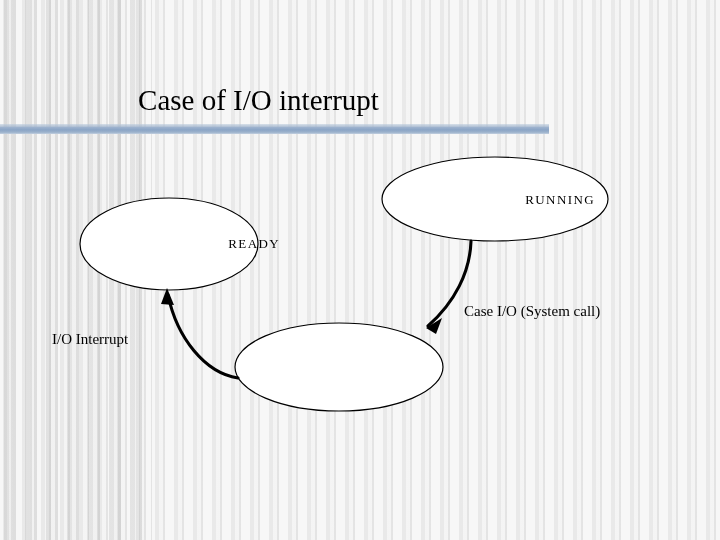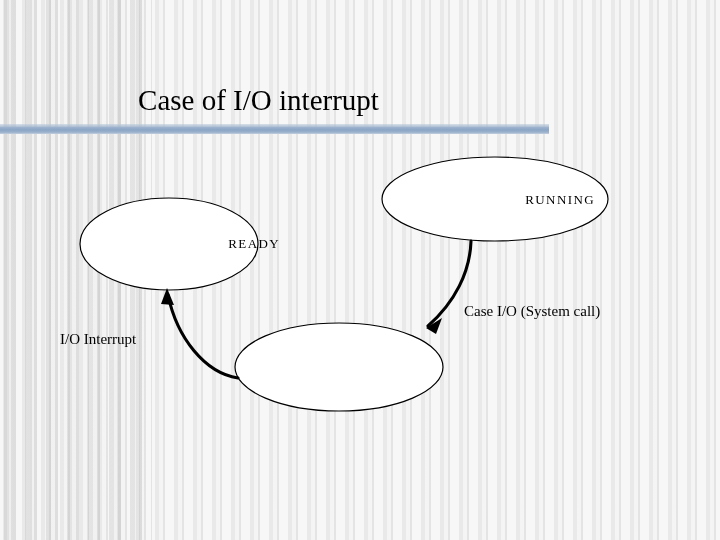--- a/index.html
+++ b/index.html
@@ -129,15 +129,15 @@
     <polygon points="167,288 174,305, 161,304" fill="#000000"></polygon>
   </svg>
 
   <div class="node-label" style="left:395px; top:192px; width:200px;">RUNNING</div>
 
   <div class="node-label" style="left:79px; top:236px; width:161px;margin-left:40px;">READY</div>
 
 
   <div class="edge-label" style="left:464px; top:303px;">Case I/O (System call)</div>
 
-  <div class="edge-label" style="left:60px; top:331px;text-align:right;">I/O Interrupt</div>
+  <div class="edge-label" style="left:52px; top:331px;text-align:right;">I/O Interrupt</div>
 
 </div>
 
 </body></html>

